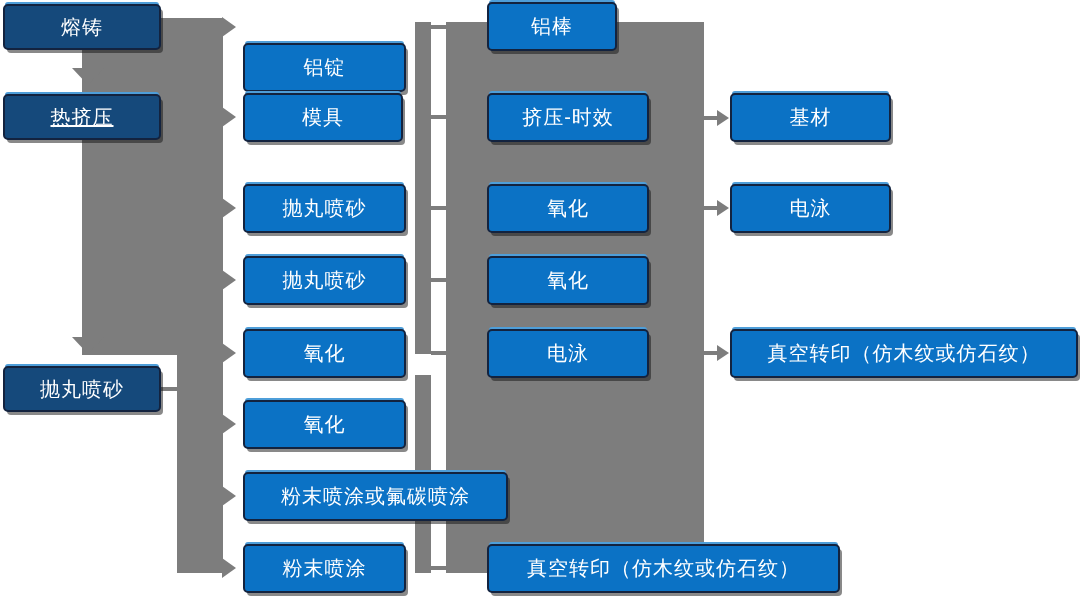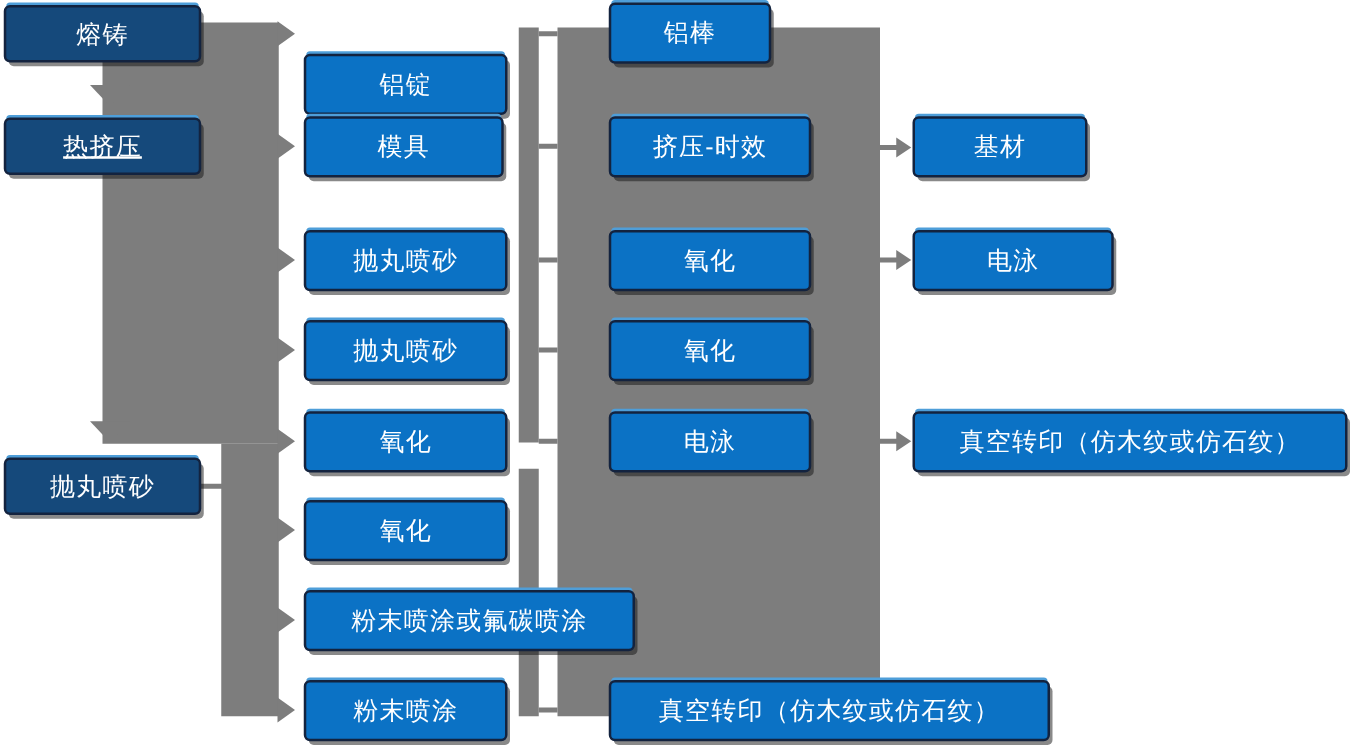--- a/index.html
+++ b/index.html
@@ -72,17 +72,17 @@
       <div class="node" style="left: 243px; top: 329px; width: 163px;">氧化</div>
       <div class="node" style="left: 243px; top: 400px; width: 163px;">氧化</div>
       <div class="node" style="left: 243px; top: 472px; width: 265px;">粉末喷涂或氟碳喷涂</div>
       <div class="node" style="left: 243px; top: 544px; width: 163px;">粉末喷涂</div>
       <div class="node" style="left: 487px; top: 2px; width: 130px;">铝棒</div>
       <div class="node" style="left: 487px; top: 93px; width: 162px;">挤压-时效</div>
       <div class="node" style="left: 487px; top: 184px; width: 162px;">氧化</div>
       <div class="node" style="left: 487px; top: 256px; width: 162px;">氧化</div>
       <div class="node" style="left: 487px; top: 329px; width: 162px;">电泳</div>
       <div class="node" style="left: 487px; top: 544px; width: 353px;">真空转印（仿木纹或仿石纹）</div>
-      <div class="node" style="left: 730px; top: 93px; width: 140px;">基材</div>
+      <div class="node" style="left: 730px; top: 93px; width: 161px;">基材</div>
       <div class="node" style="left: 730px; top: 184px; width: 161px;">电泳</div>
       <div class="node" style="left: 730px; top: 329px; width: 348px;">真空转印（仿木纹或仿石纹）</div>
     </div>
 </div>
 
 </body></html>

